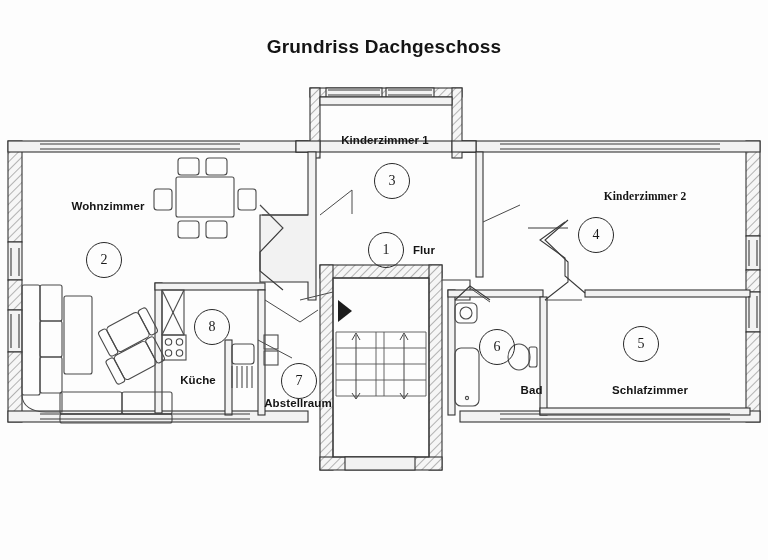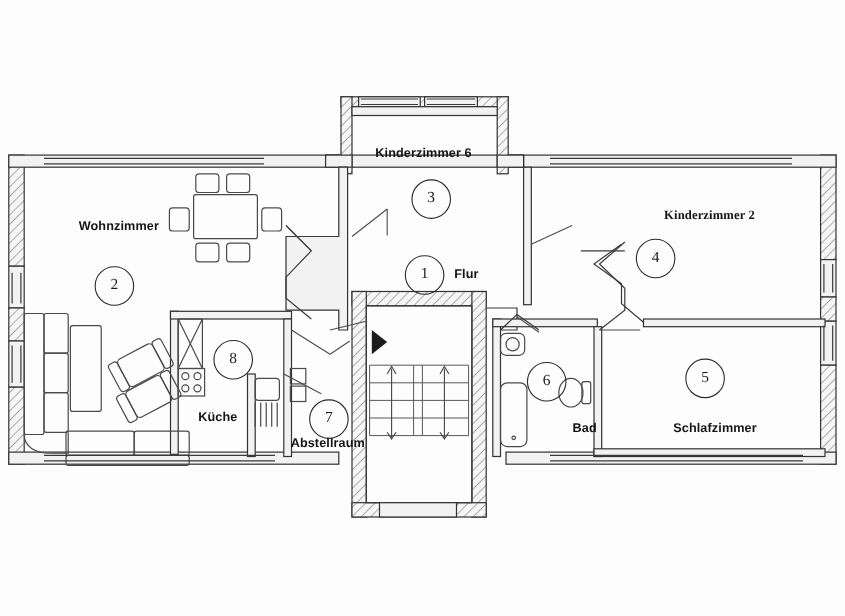--- a/index.html
+++ b/index.html
@@ -64,20 +64,21 @@
   .thinline { fill: none; stroke: #3a3a3a; stroke-width: 1.1; }
   .furn { fill: none; stroke: #4a4a4a; stroke-width: 1.1; }
   .stair { fill: none; stroke: #555; stroke-width: 0.9; }
   .doorswing { fill: none; stroke: #4a4a4a; stroke-width: 1.0; }
 </style>
 </head>
 <body>
 
 <div id="floorplan-canvas">
 
+  <div class="plan-title">Grundriss Dachgeschoss</div>
 
   <svg width="768" height="560" viewBox="0 0 768 560">
     <defs>
       <pattern id="hatchPattern" patternUnits="userSpaceOnUse" width="6" height="6" patternTransform="rotate(45)">
         <rect width="6" height="6" fill="#f6f6f6"></rect>
         <line x1="0" y1="0" x2="0" y2="6" stroke="#4a4a4a" stroke-width="0.8"></line>
       </pattern>
       <pattern id="hatchPattern2" patternUnits="userSpaceOnUse" width="5" height="5" patternTransform="rotate(-45)">
         <rect width="5" height="5" fill="#f6f6f6"></rect>
         <line x1="0" y1="0" x2="0" y2="5" stroke="#4a4a4a" stroke-width="0.8"></line>
@@ -316,21 +317,21 @@
 
       <rect class="wall" x="345" y="457" width="70" height="13"></rect>
     </g>
   </svg>
 
   <div>
 
     <div class="room-label" style="left:94px;  top:206px;margin-left:14px;">Wohnzimmer</div>
     <div class="room-number" style="left:104px; top:260px;">2</div>
 
-    <div class="room-label" style="left:385px; top:140px;">Kinderzimmer 6</div>
+    <div class="room-label" style="left:385px; top:140px;">Kinderzimmer 1</div>
     <div class="room-number" style="left:392px; top:181px;">3</div>
 
     <div class="room-label" style="left:645px; top:196px;font-family:Liberation Serif, serif;">Kinderzimmer 2</div>
     <div class="room-number" style="left:596px; top:235px;">4</div>
 
     <div class="room-label" style="left:650px; top:379px;margin-top:11px;">Schlafzimmer</div>
     <div class="room-number" style="left:641px; top:344px;">5</div>
 
     <div class="room-label" style="left:513px; top:390px;padding-left:37px;">Bad</div>
     <div class="room-number" style="left:497px; top:347px;">6</div>

